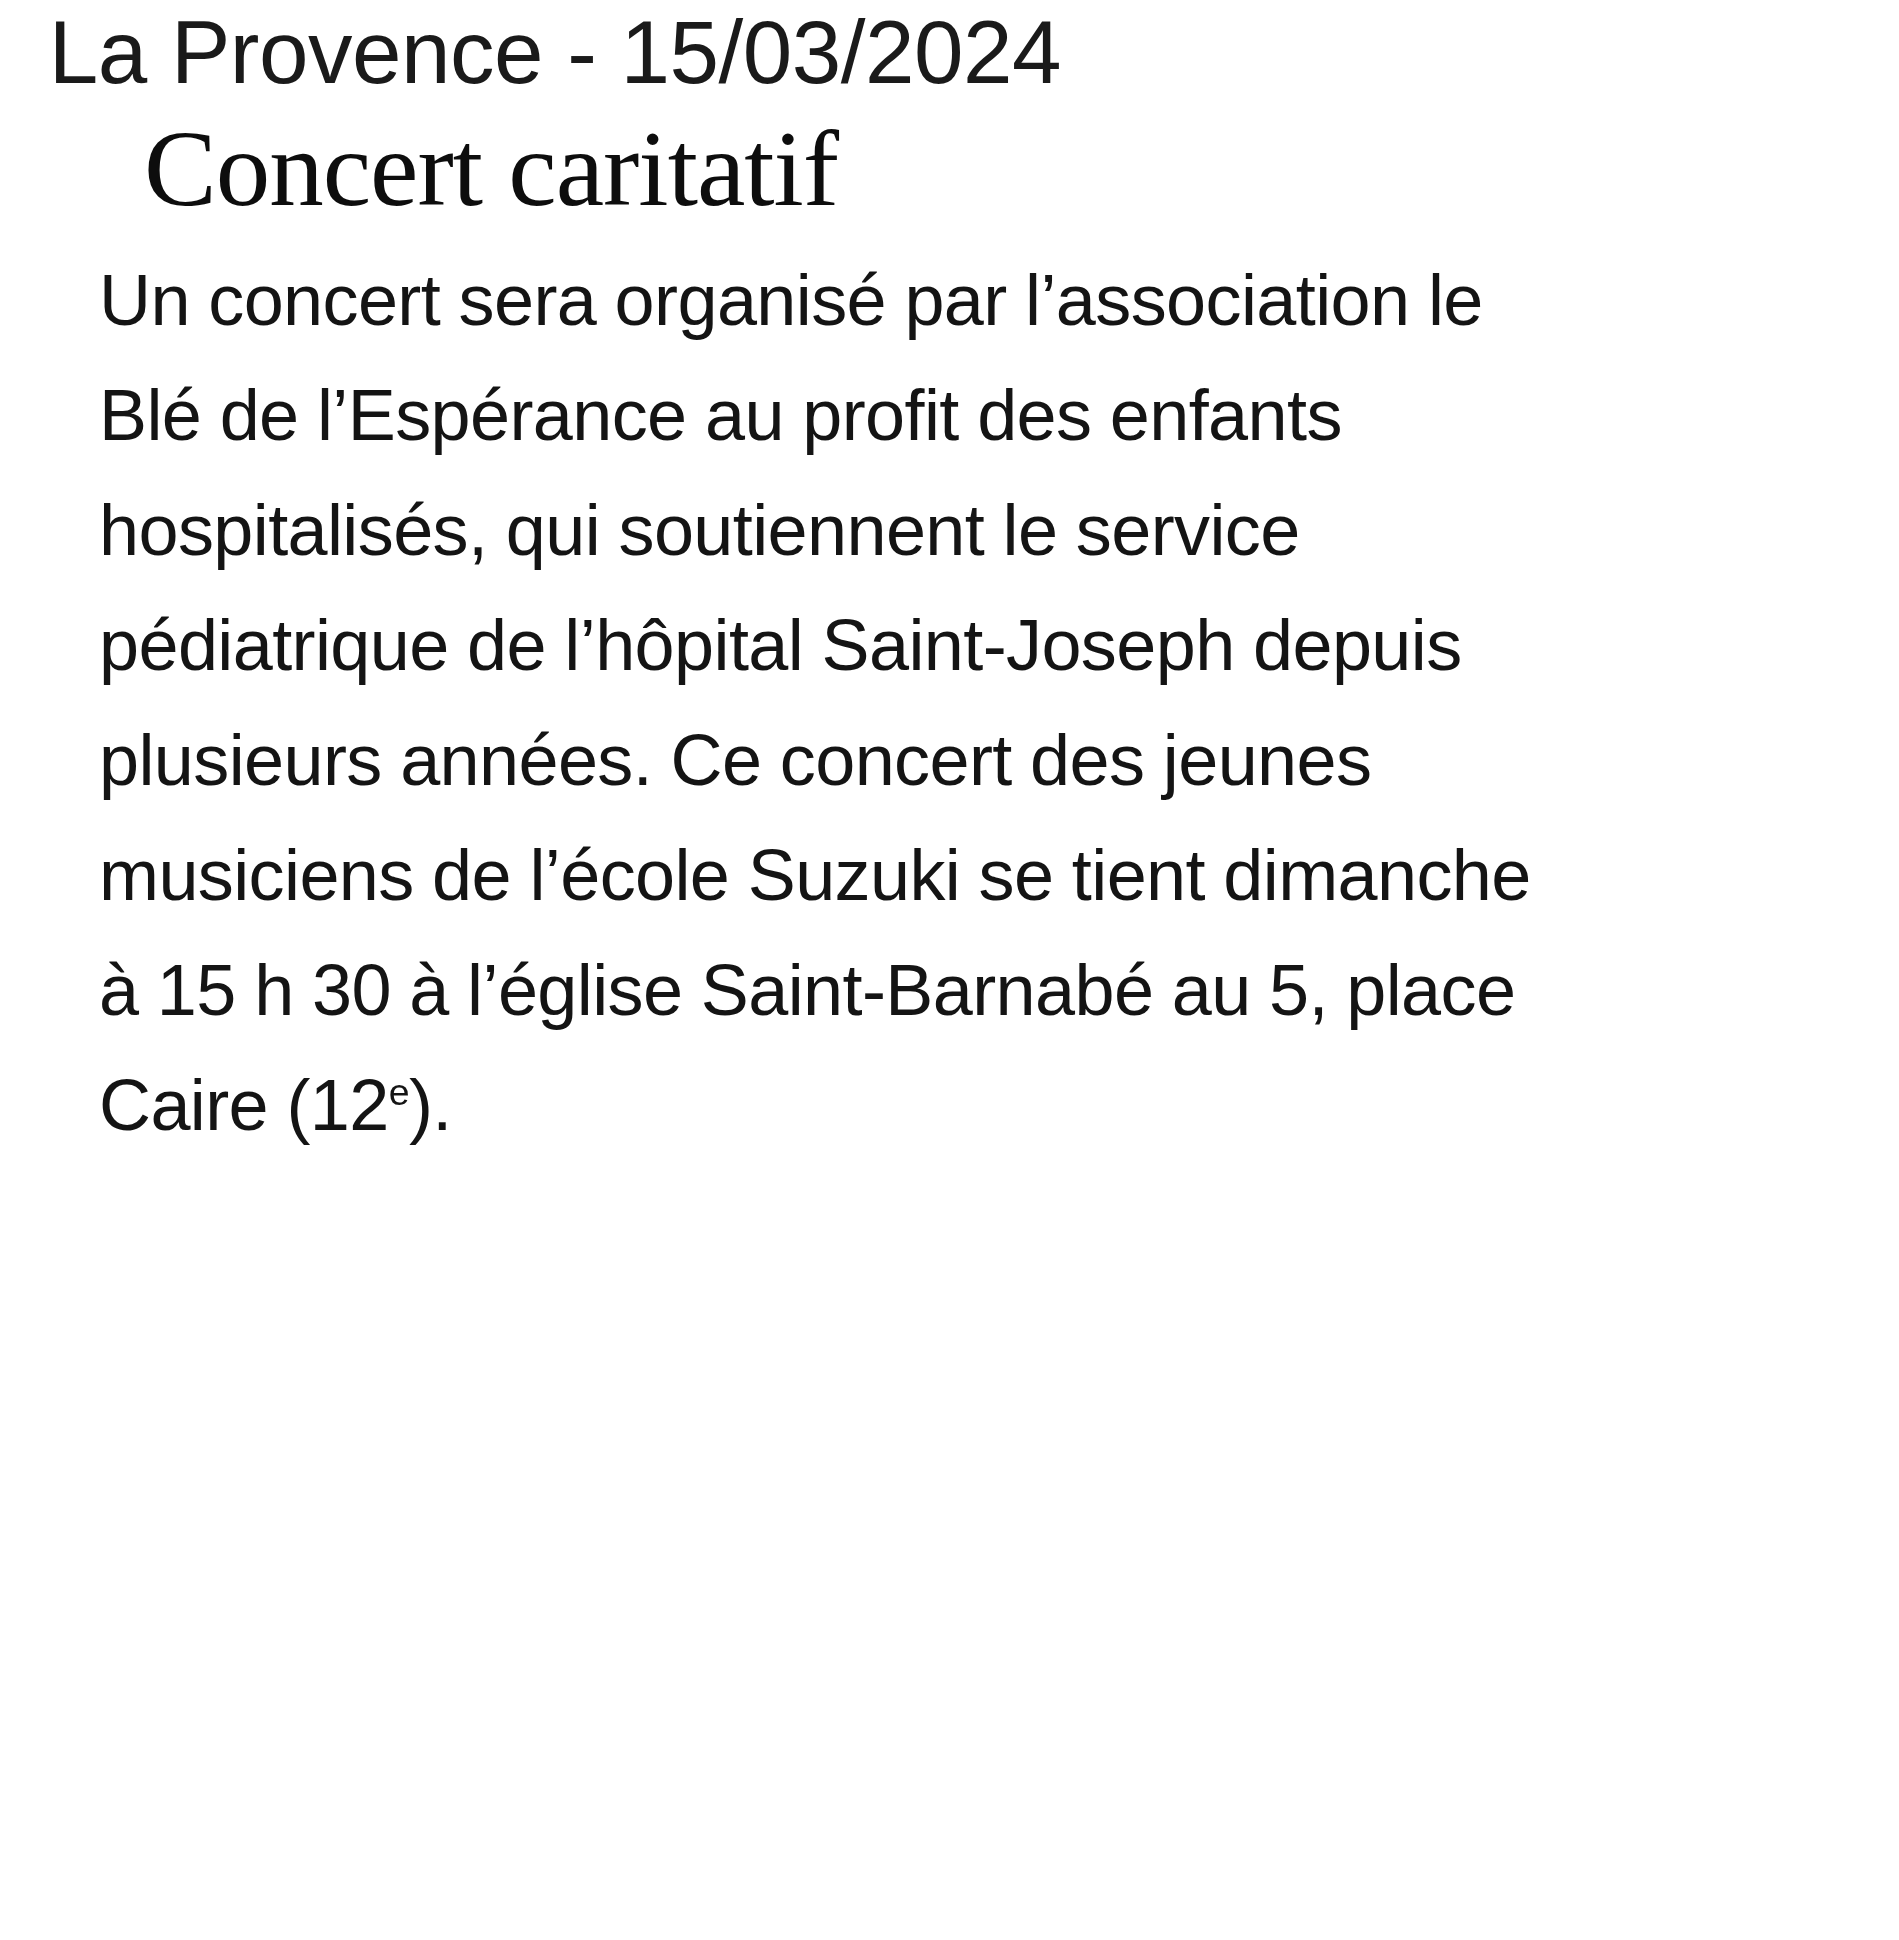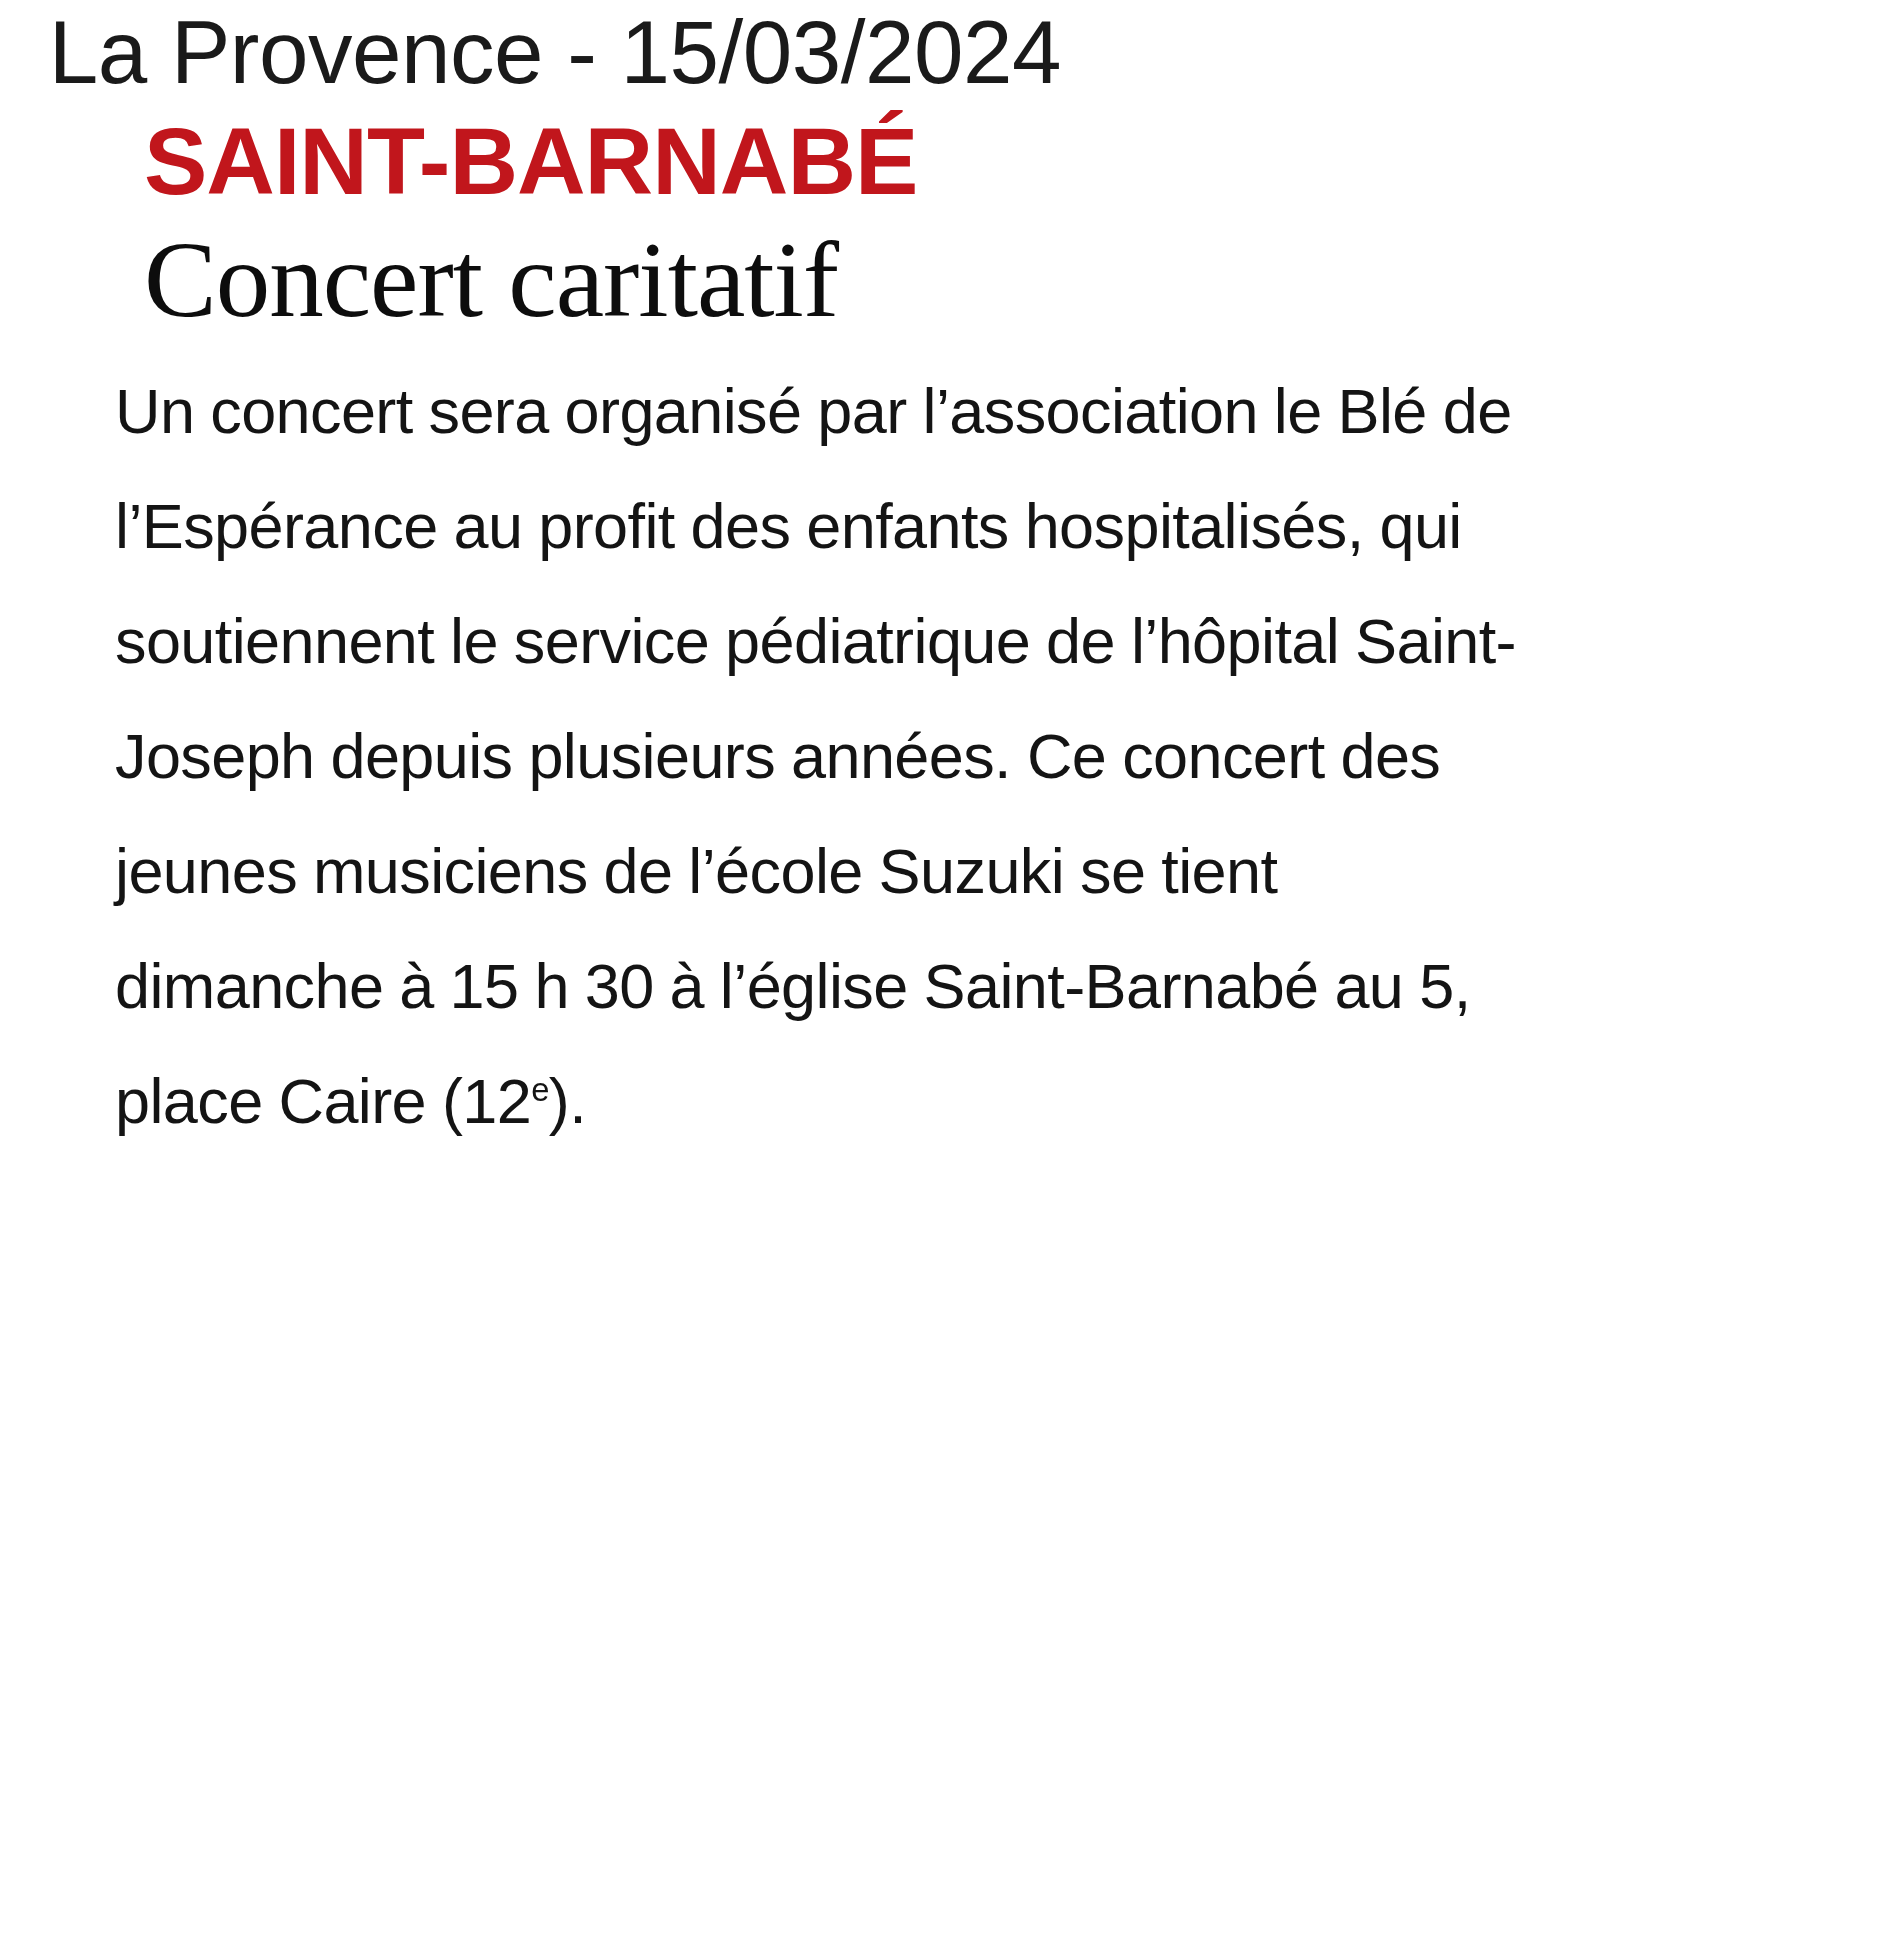--- a/index.html
+++ b/index.html
@@ -46,43 +46,42 @@
     font-size: 109px;
     line-height: 115px;
     font-weight: 400;
     color: #0d0d0d;
     letter-spacing: -1px;
     white-space: nowrap;
     margin: 5.8px 0 17.5px 105px;
   }
   .body-text {
     font-family: "Liberation Sans", sans-serif;
-    font-size: 63px;
+    font-size: 72px;
     line-height: 115px;
     font-weight: 400;
     color: #141414;
     letter-spacing: -0.6px;
-    margin: 0 0 0 76px;
+    margin: 0 0 0 60px;
     max-width: 1688px;
     text-align: left;
     word-spacing: -1px;
   }
   .body-text sup {
     font-size: 0.52em;
     vertical-align: super;
     line-height: 0;
   }
 </style>
 </head>
 <body>
 
 <div class="clipping">
 
   <div class="source-line">La Provence - 15/03/2024</div>
 
-  <div class="kicker">SAINT-BARNABÉ</div>
 
   <h1 class="headline">Concert caritatif</h1>
 
   <p class="body-text"><span>Un concert sera organisé par l’association le Blé de l’Espérance au profit des enfants hospitalisés, qui soutiennent le service pédiatrique de l’hôpital Saint-Joseph depuis plusieurs années. Ce concert des jeunes musiciens de l’école Suzuki se tient dimanche à 15 h 30 à l’église Saint-Barnabé au 5, place Caire (12</span><sup>e</sup><span>).</span></p>
 
 </div>
 
 
 </body></html>

